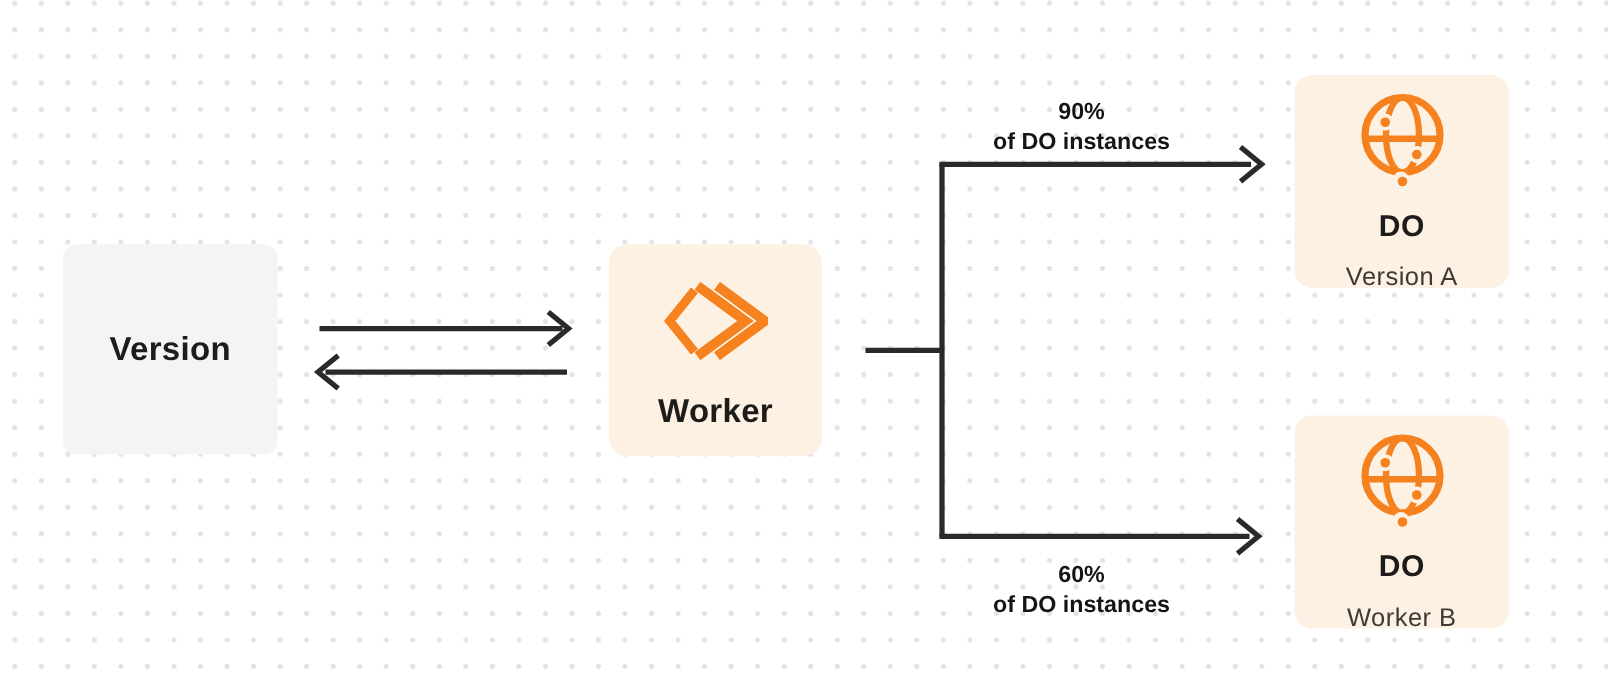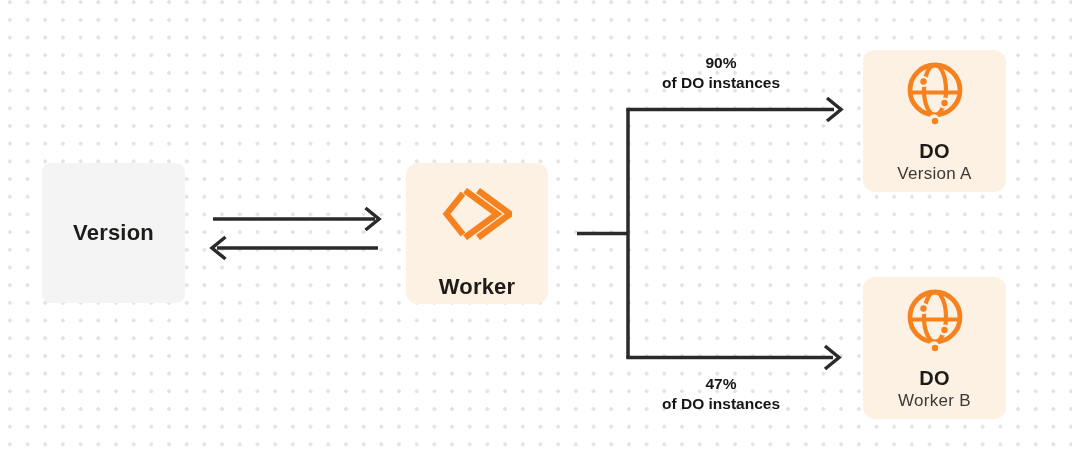--- a/index.html
+++ b/index.html
@@ -22,32 +22,32 @@
   .edges{position:absolute;left:0;top:0;width:1072px;height:452px;}
   .edges path{fill:none;stroke:var(--line);stroke-width:3.5;stroke-linecap:butt;stroke-linejoin:miter;}
 
   .node{position:absolute;display:flex;flex-direction:column;align-items:center;}
   .node-client{left:42px;top:163px;width:143px;height:140px;background:var(--card-gray);
     border-radius:9px;justify-content:center;}
   .node-client .node-label{font-size:22px;font-weight:700;color:var(--text);letter-spacing:.2px;}
 
   .node-worker{left:406px;top:163px;width:142px;height:141px;background:var(--card-cream);
     border-radius:12px;padding-top:25px;}
-  .node-worker .node-label{margin-top:34px;font-size:22px;font-weight:700;color:var(--text);letter-spacing:.2px;}
+  .node-worker .node-label{margin-top:21px;font-size:22px;font-weight:700;color:var(--text);letter-spacing:.2px;}
 
   .node-do{width:143px;height:142px;background:var(--card-cream);border-radius:12px;padding-top:11px;}
   .node-do-a{left:863px;top:50px;}
   .node-do-b{left:863px;top:277px;}
   .node-do .globe{overflow:visible;}
   .node-do .do-title{margin-top:21px;font-size:20px;font-weight:700;line-height:23px;color:var(--text);letter-spacing:.3px;}
-  .node-do .do-subtitle{margin-top:1px;font-size:17px;line-height:20px;color:var(--text-secondary);letter-spacing:.3px;}
+  .node-do .do-subtitle{margin-top:12px;font-size:17px;line-height:20px;color:var(--text-secondary);letter-spacing:.3px;}
 
   .branch-label{position:absolute;left:611px;width:220px;text-align:center;
     font-size:15.5px;font-weight:700;line-height:20px;color:#151515;}
-  .branch-label-top{top:53px;}
+  .branch-label-top{top:65px;}
   .branch-label-bottom{top:374px;}
 
   .icon-stroke{fill:none;stroke:var(--orange);stroke-linecap:butt;stroke-linejoin:miter;}
 </style>
 </head>
 <body>
 
 <div class="canvas">
 
   <svg class="edges" viewBox="0 0 1072 452" aria-hidden="true">
@@ -75,21 +75,21 @@
     </svg>
     <span class="node-label">Worker</span>
   </div>
 
   <div class="branch-label branch-label-top">
     <div>90%</div>
     <div>of DO instances</div>
   </div>
 
   <div class="branch-label branch-label-bottom">
-    <div>47%</div>
+    <div>60%</div>
     <div>of DO instances</div>
   </div>
 
   <div class="node node-do node-do-a">
     <svg class="globe" width="58" height="58" viewBox="0 0 58 58" aria-hidden="true">
       <circle class="icon-stroke" stroke-width="4.8" cx="29" cy="29" r="25"></circle>
       <ellipse class="icon-stroke" stroke-width="4.2" cx="29" cy="29" rx="11" ry="25"></ellipse>
       <line class="icon-stroke" stroke-width="4.2" x1="4.5" y1="31.5" x2="53.5" y2="31.5" stroke="var(--orange)"></line>
       <circle cx="17.5" cy="20.5" r="5.6" fill="var(--card-cream)"></circle>
       <circle cx="17.5" cy="20.5" r="3.2" fill="var(--orange)"></circle>

